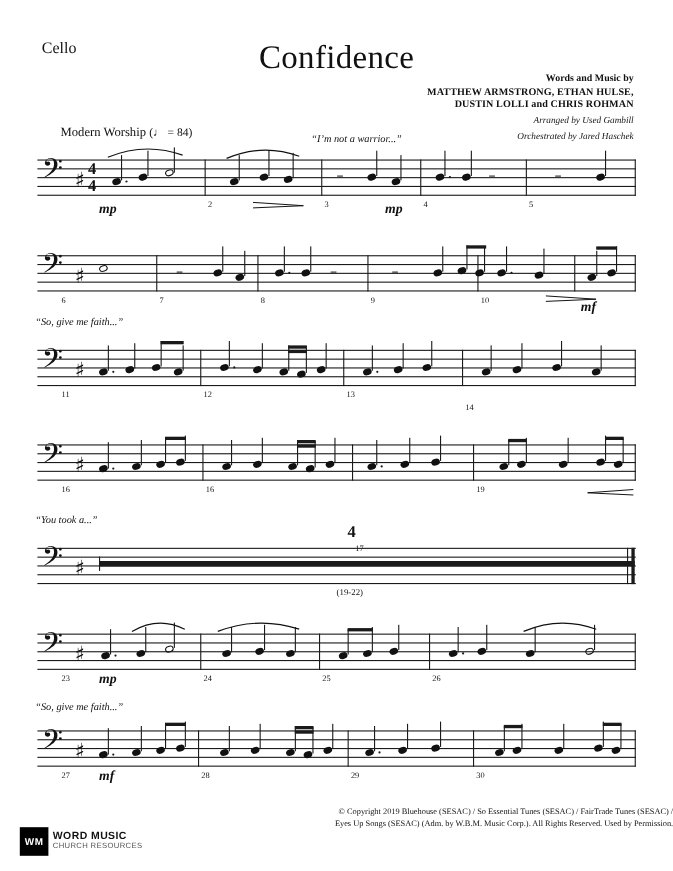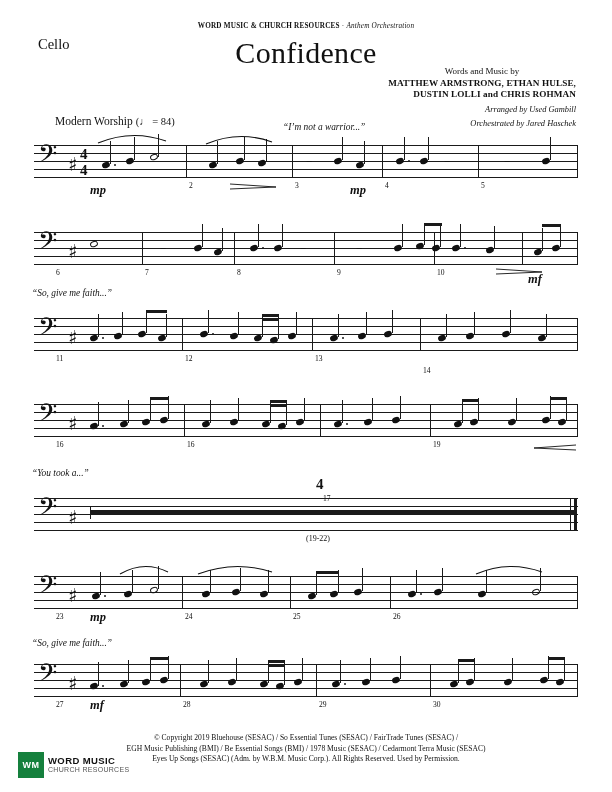--- a/index.html
+++ b/index.html
@@ -60,23 +60,22 @@
 
   .credits {
     position: absolute;
     top: 66px;
     right: 36px;
     text-align: right;
     line-height: 11.5px;
   }
   .credits .lbl {
     font-size: 9px;
-    font-weight: normal;
-    font-family: "Liberation Serif", serif;
-    text-align: center;
+    font-weight: bold;
+    font-family: "Liberation Serif", serif;
   }
   .credits .names {
     font-size: 9.2px;
     font-weight: bold;
     font-family: "Liberation Serif", serif;
     letter-spacing: .1px;
   }
   .credits .arr {
     font-size: 8.4px;
     font-style: italic;
@@ -260,39 +259,39 @@
     border: 1.5px solid #111;
     box-sizing: border-box;
   }
 
   
   .copyright {
     position: absolute;
     left: 0;
     top: 733px;
     width: 612px;
-    text-align: center;
+    text-align: right;
     font-size: 7.6px;
     line-height: 10.6px;
     font-family: "Liberation Serif", serif;
     color: #111;
   }
 
   .logo {
     position: absolute;
     left: 18px;
     top: 752px;
     width: 116px;
     height: 30px;
   }
   .logo .sq {
     position: absolute;
     left: 0; top: 0;
     width: 26px; height: 26px;
-    background: #15803d;
+    background: #000000;
     color: #fff;
     font-family: "Liberation Sans", sans-serif;
     font-size: 9px;
     font-weight: bold;
     display: flex;
     align-items: center;
     justify-content: center;
     letter-spacing: .5px;
   }
   .logo .t1 {
@@ -311,23 +310,20 @@
     font-size: 7px;
     letter-spacing: .3px;
     color: #555;
   }
 </style>
 </head>
 <body>
 
 <div class="page">
 
-  <div class="pub-line">
-    <span class="bold">WORD MUSIC &amp; CHURCH RESOURCES</span><span> · </span><span class="ital">Anthem Orchestration</span>
-  </div>
 
   <div class="instrument">Cello</div>
 
   <div class="song-title">Confidence</div>
 
   <div class="credits">
     <div class="lbl">Words and Music by</div>
     <div class="names">MATTHEW ARMSTRONG, ETHAN HULSE,</div>
     <div class="names">DUSTIN LOLLI and CHRIS ROHMAN</div>
     <div class="arr">Arranged by Used Gambill</div>
@@ -792,21 +788,20 @@
       <div class="measnum" style="left:149px; top:36px;">28</div>
       <div class="measnum" style="left:285px; top:36px;">29</div>
       <div class="measnum" style="left:399px; top:36px;">30</div>
     </div>
 
     <div class="dyn" style="left:56px; top:34px;">mf</div>
   </div>
 
   <div class="copyright">
     <div>© Copyright 2019 Bluehouse (SESAC) / So Essential Tunes (SESAC) / FairTrade Tunes (SESAC) /</div>
-    <div>EGH Music Publishing (BMI) / Be Essential Songs (BMI) / 1978 Music (SESAC) / Cedarmont Terra Music (SESAC)</div>
     <div>Eyes Up Songs (SESAC) (Adm. by W.B.M. Music Corp.). All Rights Reserved. Used by Permission.</div>
   </div>
 
   <div class="logo">
     <div class="sq">WM</div>
     <div class="t1">WORD MUSIC</div>
     <div class="t2">CHURCH RESOURCES</div>
   </div>
 
 </div>

